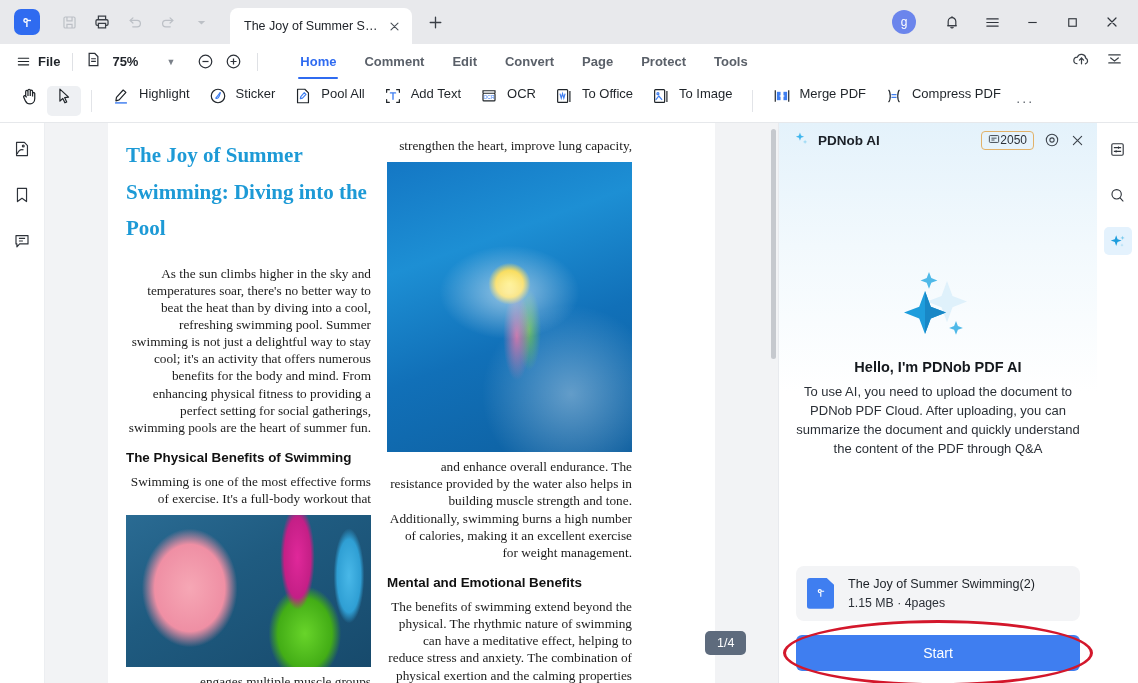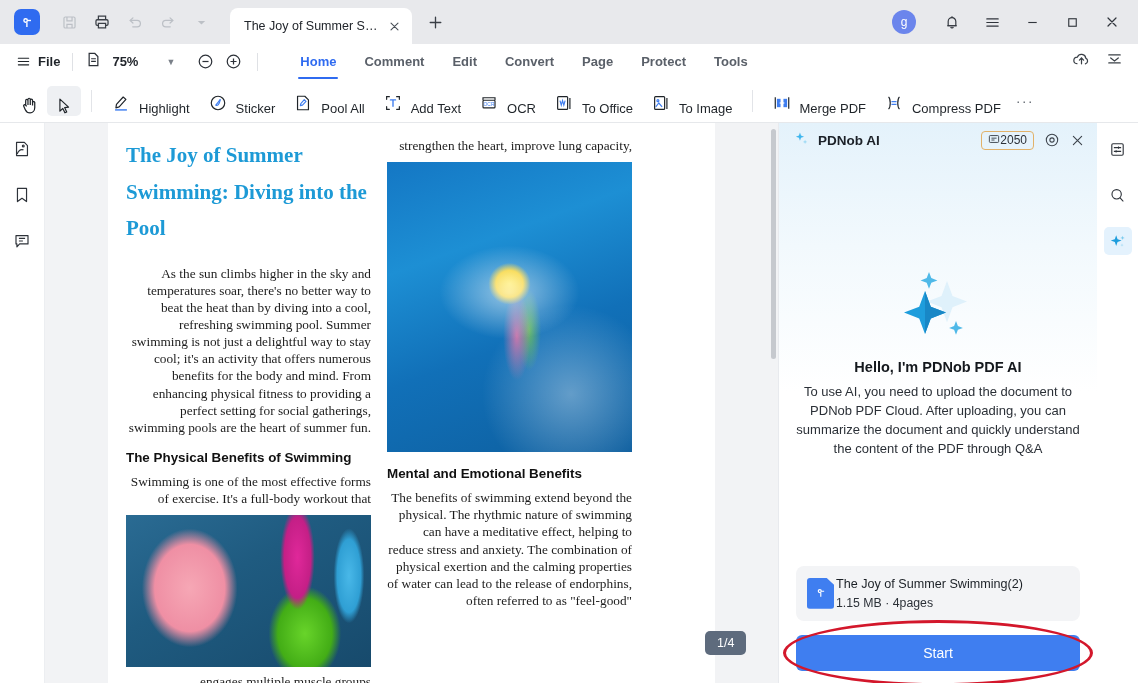--- a/index.html
+++ b/index.html
@@ -93,21 +93,21 @@
   .menubar-right { margin-left: auto; display: flex; align-items: center;
                    gap: 14px; padding-right: 14px; color: #3a4047; }
 
   
   .toolbar {
     position: absolute; left: 0; top: 79px; width: 1138px; height: 44px;
     background: #fff; border-bottom: 1px solid #e6e8eb;
     display: flex; align-items: center;
   }
   .tool {
-    display: flex; align-items: flex-end; gap: 8px; height: 30px;
+    display: flex; align-items: flex-start; gap: 8px; height: 30px;
     padding: 0 9px; border-radius: 5px; font-size: 13px; color: #1f2429;
   }
   .tool.iconic { padding: 0 7px; }
   .tool.selected { background: #eef0f3; }
   .tsep { width: 1px; height: 22px; background: #e2e4e8; margin: 0 10px; }
   .dots { color: #6d737b; font-size: 15px; letter-spacing: 1px; padding: 0 6px; }
 
   
   .left-rail {
     position: absolute; left: 0; top: 123px; width: 45px; height: 560px;
@@ -204,21 +204,21 @@
     padding: 0 17px;
   }
   .big-spark { margin-top: 112px; margin-bottom: 14px; }
   .ai-hello { font-size: 14.5px; font-weight: bold; color: #14181d; margin-bottom: 8px; }
   .ai-desc {
     font-size: 13px; color: #2b3037; line-height: 1.46; text-align: center;
   }
   .ai-footer { padding: 0 17px 12px 17px; }
   .file-card {
     background: #f3f4f6; border-radius: 8px; padding: 9px 11px;
-    display: flex; align-items: center; gap: 2px; margin-bottom: 14px;
+    display: flex; align-items: center; gap: 14px; margin-bottom: 14px;
   }
   .file-icon {
     width: 27px; height: 31px; flex: none; border-radius: 3px;
     background: #3f7ef0; color: #fff;
     display: flex; align-items: center; justify-content: center;
     font-size: 14px; font-weight: bold;
     clip-path: polygon(0 0, 72% 0, 100% 22%, 100% 100%, 0 100%);
   }
   .file-name { font-size: 12.6px; color: #1b2026; line-height: 1.5; }
   .file-meta { font-size: 12.3px; color: #2c3138; line-height: 1.5; }
@@ -531,20 +531,21 @@
         <p class="doc-p">As the sun climbs higher in the sky and temperatures soar, there's no better way to beat the heat than by diving into a cool, refreshing swimming pool. Summer swimming is not just a delightful way to stay cool; it's an activity that offers numerous benefits for the body and mind. From enhancing physical fitness to providing a perfect setting for social gatherings, swimming pools are the heart of summer fun.</p>
         <div class="doc-h2">The Physical Benefits of Swimming</div>
         <p class="doc-p">Swimming is one of the most effective forms of exercise. It's a full-body workout that</p>
         <div class="doc-img img-floats"></div>
         <p class="doc-p">engages multiple muscle groups simultaneously, including the arms, legs, core,</p>
       </div>
 
       <div class="col">
         <p class="doc-p">strengthen the heart, improve lung capacity,</p>
         <div class="doc-img img-pool"></div>
+        <p class="doc-p">and enhance overall endurance. The resistance provided by the water also helps in building muscle strength and tone. Additionally, swimming burns a high number of calories, making it an excellent exercise for weight management.</p>
         <div class="doc-h2">Mental and Emotional Benefits</div>
         <p class="doc-p">The benefits of swimming extend beyond the physical. The rhythmic nature of swimming can have a meditative effect, helping to reduce stress and anxiety. The combination of physical exertion and the calming properties of water can lead to the release of endorphins, often referred to as "feel-good"</p>
       </div>
     </div>
     <div class="doc-scrollbar"></div>
     <div class="page-badge">1/4</div>
   </div>
 
   <div class="ai-panel">
     <div class="ai-header">

